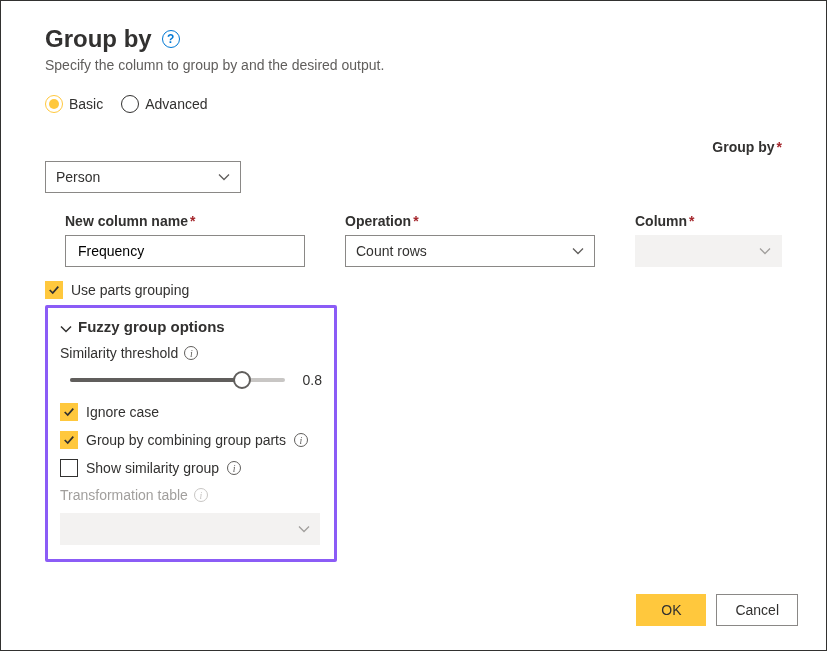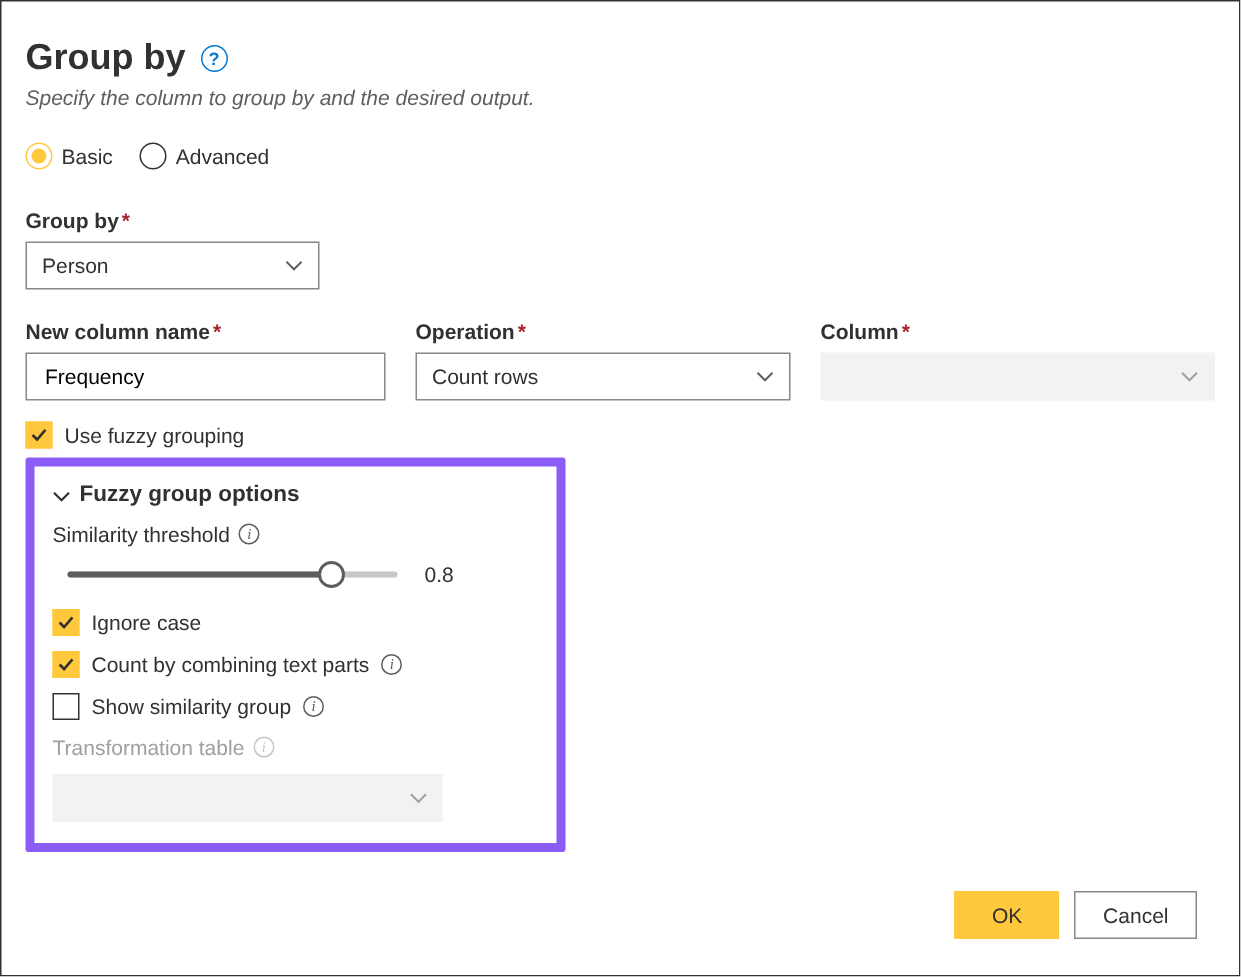--- a/index.html
+++ b/index.html
@@ -8,39 +8,39 @@
     padding: 0;
     font-family: "Segoe UI", -apple-system, sans-serif;
     font-size: 14px;
     color: #323130;
     background: #fff;
   }
   .dialog {
     width: 827px;
     height: 651px;
     border: 1px solid #323130;
-    padding: 24px 16px;
+    padding: 24px 44px;
     position: relative;
   }
   .title-row {
     display: flex;
     align-items: center;
     gap: 10px;
     margin-bottom: 4px;
   }
   .title {
     font-size: 24px;
     font-weight: 600;
   }
   .help-icon {
     width: 18px; height: 18px; border: 1.5px solid #0078d4; border-radius: 50%;
     color: #0078d4; font-size: 12px; font-weight: 600;
     display: inline-flex; align-items: center; justify-content: center;
   }
-  .subtitle { font-size: 14px; color: #605e5c; margin-bottom: 22px; font-style: italic; }
+  .subtitle { font-size: 14px; color: #605e5c; margin-bottom: 22px; }
   .radio-row { display: flex; gap: 18px; margin-bottom: 26px; }
   .radio-opt { display: flex; align-items: center; gap: 6px; cursor: pointer; }
   .radio {
     width: 18px; height: 18px; border-radius: 50%; border: 1px solid #323130;
     display: inline-flex; align-items: center; justify-content: center;
   }
   .radio.sel { border-color: #ffc83d; }
   .radio.sel::after { content:""; width:10px; height:10px; border-radius:50%; background:#ffc83d; }
   .field-label { font-size: 14px; font-weight: 600; margin-bottom: 6px; }
   .req { color: #a4262c; margin-left: 2px; }
@@ -52,41 +52,41 @@
   .select { justify-content: space-between; cursor: pointer; }
   .select.disabled { background:#f3f2f1; border-color:#c8c6c4; color:#a19f9d; cursor:default; }
   .select.noborder { border-color: transparent; }
   .chev {
     width: 12px; height: 12px; display:inline-block;
   }
   .chev svg { display:block; }
   .textinput input {
     border:none; outline:none; width:100%; height:100%; font: inherit; background:transparent;
   }
-  .row1 { margin-bottom: 20px; }
+  .row1 { margin-bottom: 20px; text-align: right; }
   .grid3 {
     display:flex; gap:20px; margin-bottom: 14px;
   }
-  .gcol { flex:1; min-width:0; }
+  .gcol { flex:1; min-width:0;margin-left:20px; }
   .gcol.w240 { flex: 0 0 240px; }
   .gcol.w250 { flex: 0 0 250px; }
   .chk-row { display:flex; align-items:center; gap:8px; margin-bottom:6px; }
   .checkbox {
     width:18px; height:18px; border:1px solid #323130; background:#fff;
     display:inline-flex; align-items:center; justify-content:center; cursor:pointer;
   }
   .checkbox.checked { background:#ffc83d; border-color:#ffc83d; }
   .checkbox.checked svg { display:block; }
   .checkbox svg { display:none; }
   .highlight-box {
-    border: 6px solid #8b5cf6;
+    border: 3px solid #8b5cf6;
     border-radius: 2px;
     padding: 10px 12px 14px;
     margin-top: 6px;
-    width: 360px;
+    width: 292px;
   }
   .exp-header { display:flex; align-items:center; gap:6px; font-weight:600; font-size:15px; margin-bottom:10px; cursor:pointer; }
   .mini-chev { width:12px; height:12px; }
   .sub-label { font-size:14px; display:flex; align-items:center; gap:6px; margin-bottom:10px; }
   .info-icon {
     width:14px; height:14px; border:1px solid #605e5c; border-radius:50%;
     color:#605e5c; font-size:10px; font-style: italic;
     display:inline-flex; align-items:center; justify-content:center;
     font-family: Georgia, serif;
   }
@@ -199,21 +199,21 @@
       </div>
     </div>
   </div>
 
   <div class="chk-row">
     <span class="checkbox checked">
       <svg viewBox="0 0 14 14" width="12" height="12">
           <path d="M2 7 L5.5 10.5 L12 3" fill="none" stroke="#323130" stroke-width="2"></path>
         </svg>
     </span>
-    <span>Use fuzzy grouping</span>
+    <span>Use parts grouping</span>
   </div>
 
   <div class="highlight-box">
     <div class="exp-header">
       <span class="mini-chev">
         <svg viewBox="0 0 12 12" width="12" height="12">
             <path d="M1 3.5 L6 8.5 L11 3.5" fill="none" stroke="#323130" stroke-width="1.5"></path>
           </svg>
       </span>
       <span>Fuzzy group options</span>
@@ -240,21 +240,21 @@
       </span>
       <span>Ignore case</span>
     </div>
 
     <div class="opt-row">
       <span class="checkbox checked">
         <svg viewBox="0 0 14 14" width="12" height="12">
             <path d="M2 7 L5.5 10.5 L12 3" fill="none" stroke="#323130" stroke-width="2"></path>
           </svg>
       </span>
-      <span>Count by combining text parts</span>
+      <span>Group by combining group parts</span>
       <span class="info-icon">i</span>
     </div>
 
     <div class="opt-row">
       <span class="checkbox">
         
       </span>
       <span>Show similarity group</span>
       <span class="info-icon">i</span>
     </div>

